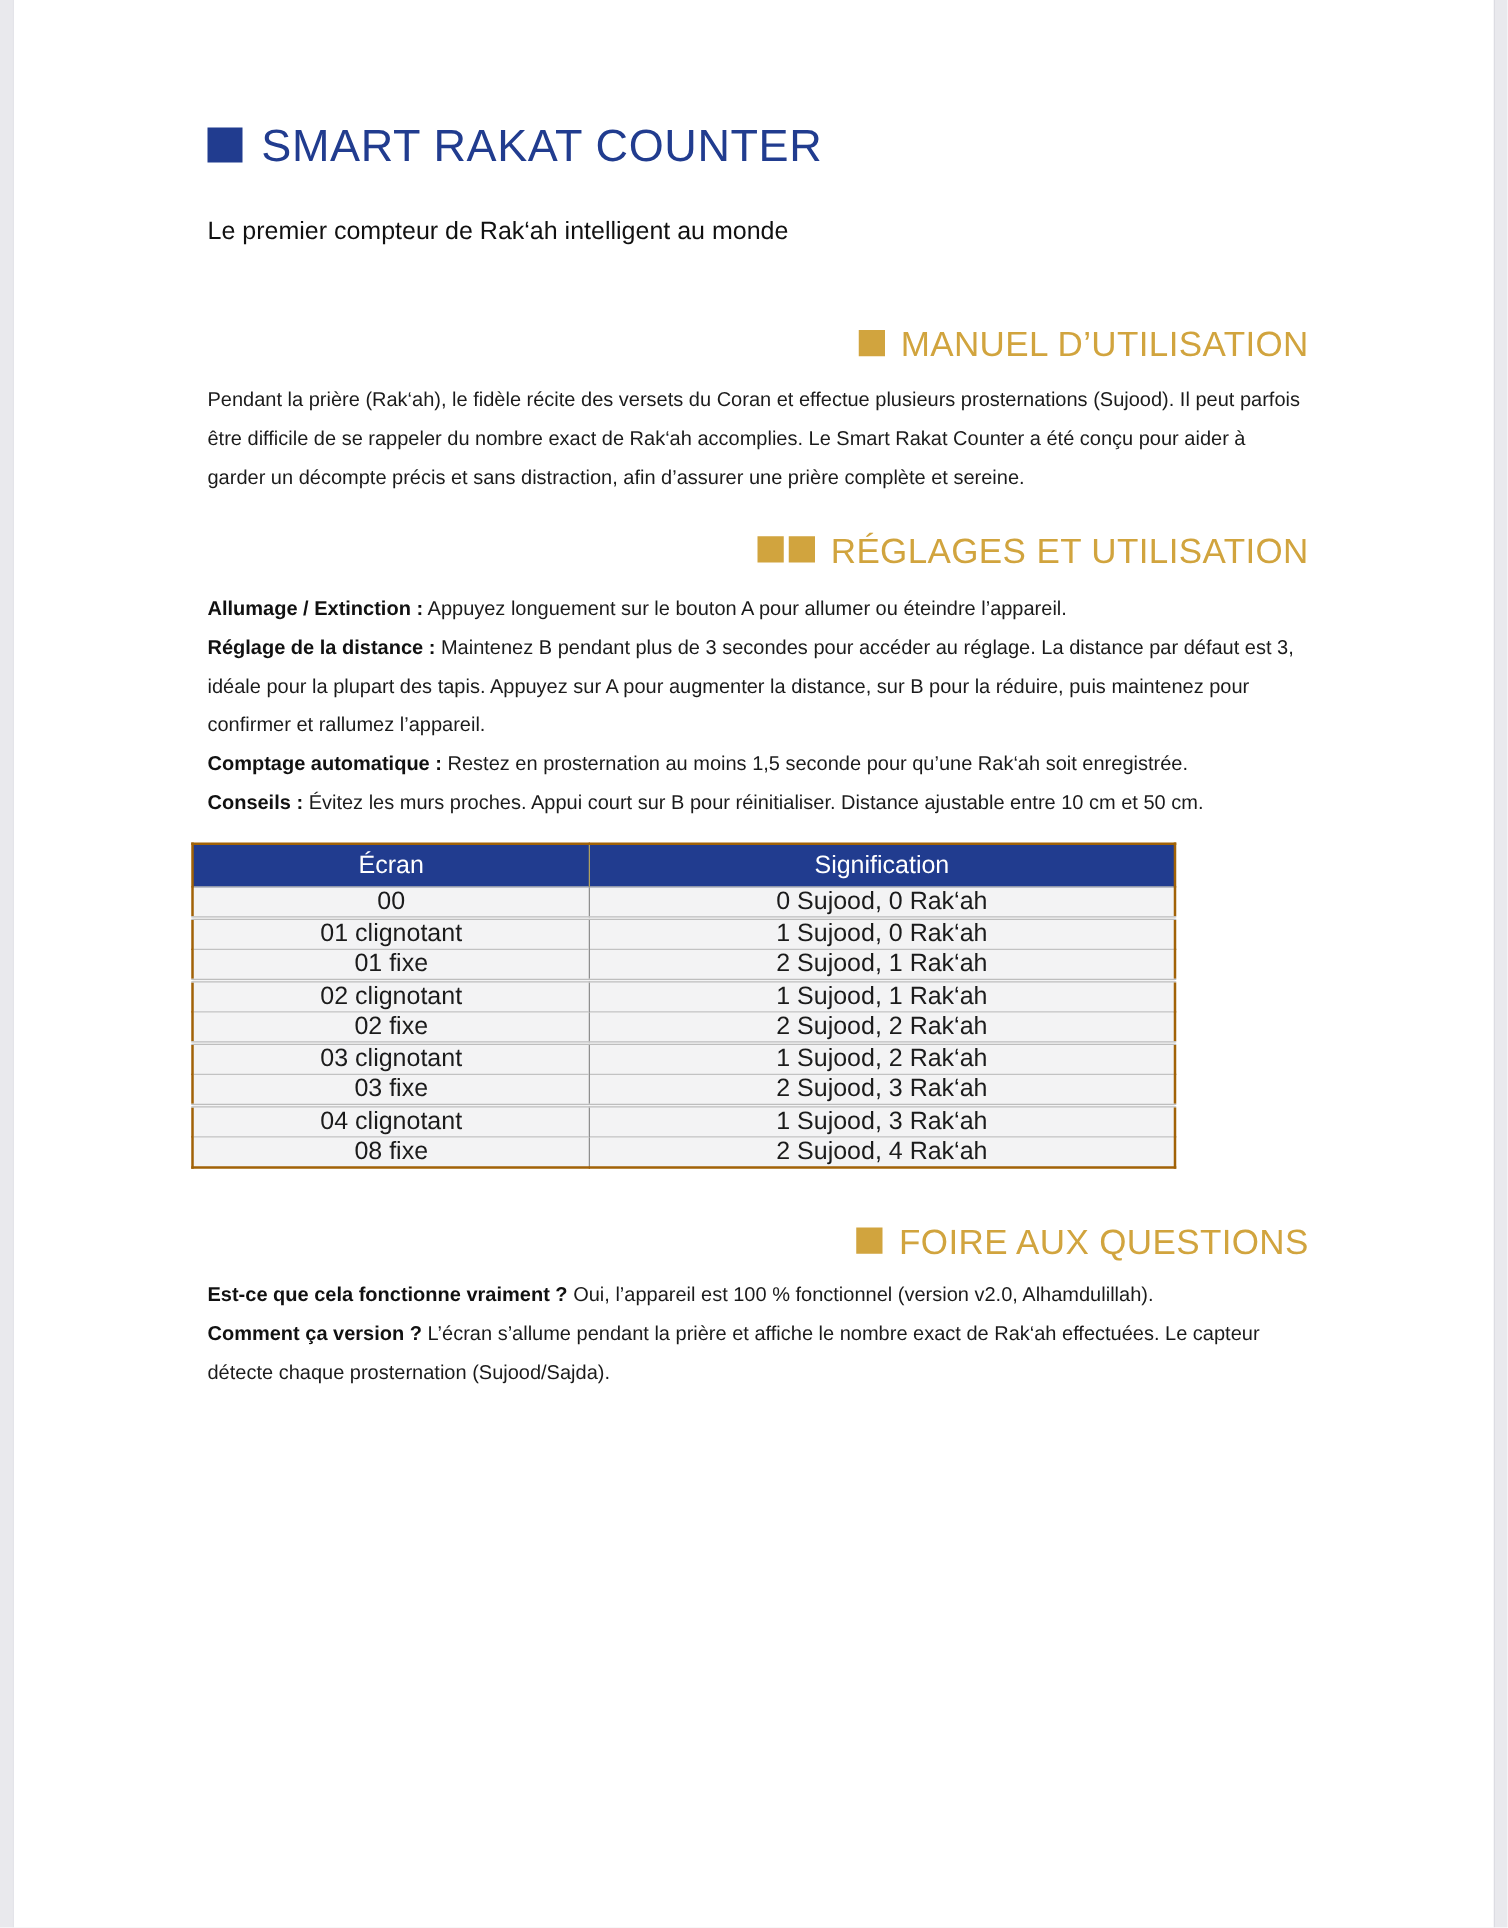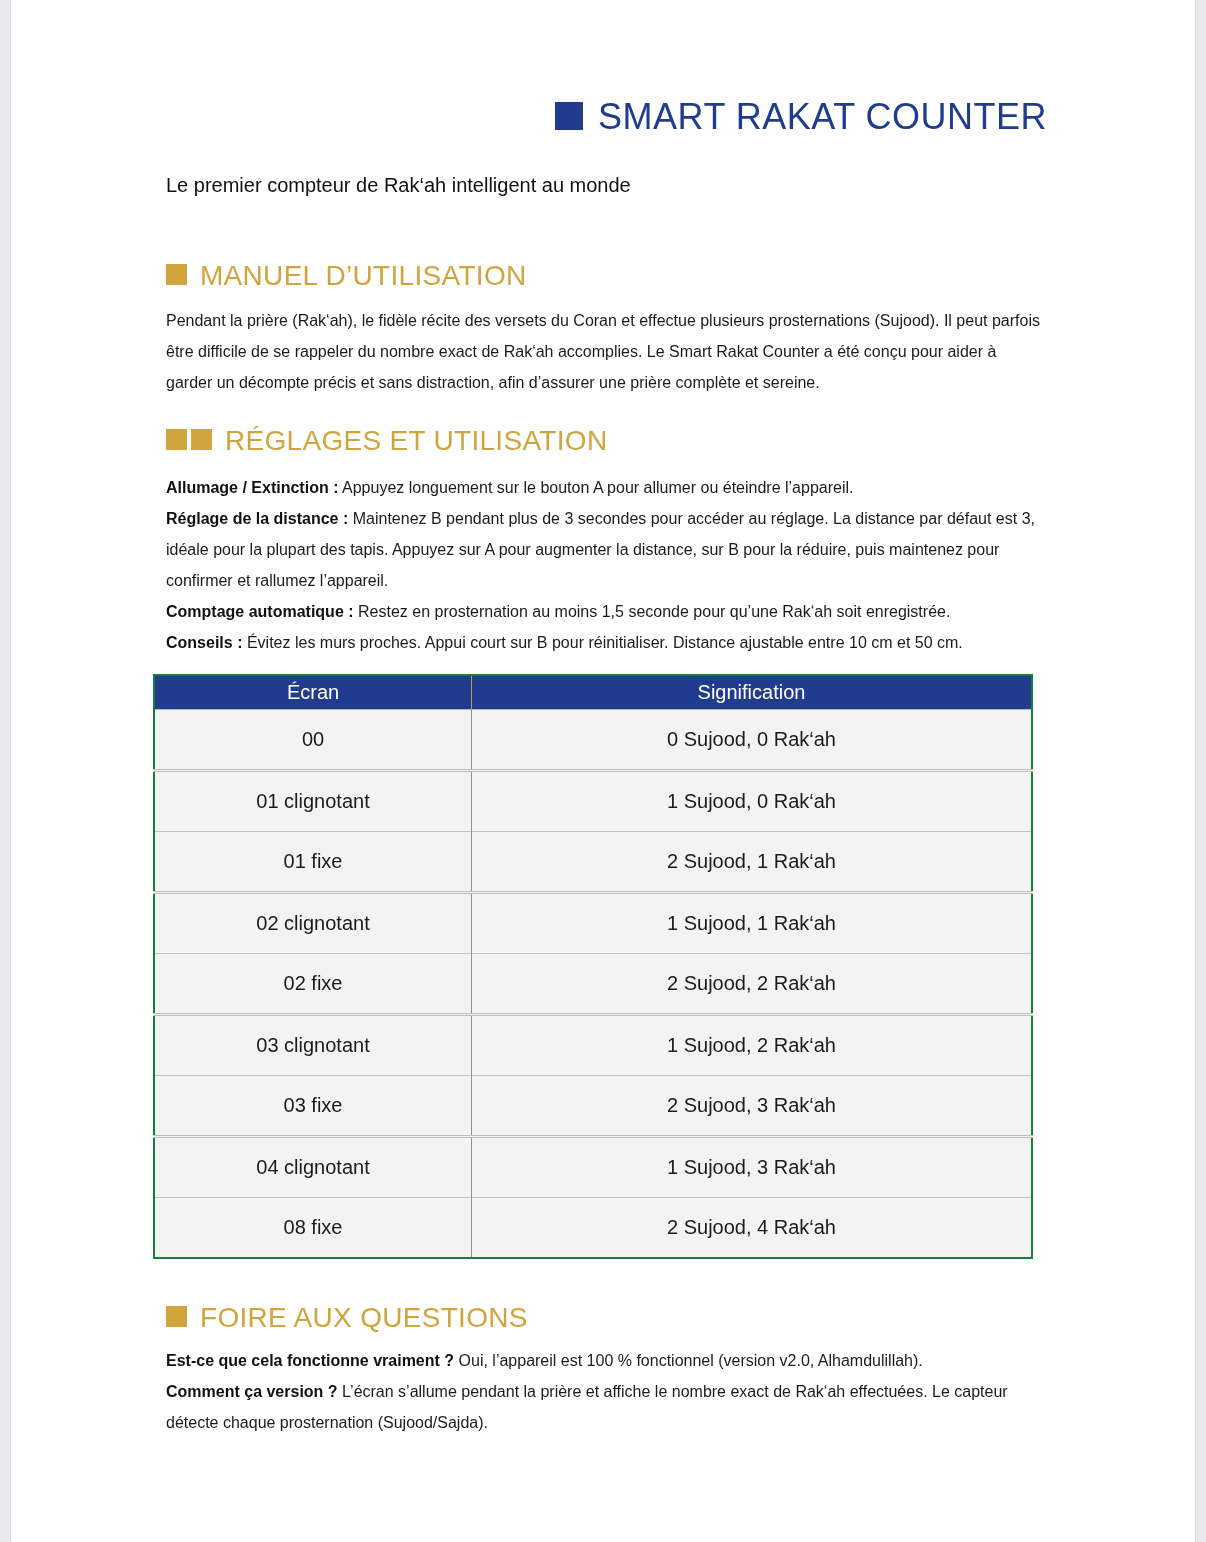--- a/index.html
+++ b/index.html
@@ -16,21 +16,21 @@
     min-height: 1542px;
     background: #ffffff;
     border-left: 1px solid #dcdce2;
     border-right: 1px solid #dcdce2;
     box-sizing: border-box;
     padding: 95px 148px 60px 155px;
   }
   
   h1.doc-title {
     margin: 0;
-    text-align: right;
+    text-align: left;
     font-size: 36px;
     line-height: 44px;
     font-weight: 400;
     color: #213c8f;
     letter-spacing: 0.5px;
   }
   .title-sq {
     display: inline-block;
     width: 28px; height: 28px;
     background: #213c8f;
@@ -45,20 +45,21 @@
     color: #111;
   }
   
   h2.sec {
     font-size: 28px;
     line-height: 34px;
     font-weight: 400;
     color: #d1a43e;
     margin: 0;
     letter-spacing: 0.3px;
+    text-align: right;
   }
   h2.sec .sq {
     display: inline-block;
     width: 21px; height: 21px;
     background: #d1a43e;
     margin-right: 13px;
   }
   h2.sec .sq.sq-first { margin-right: 4px; }
   #manual-heading { margin-top: 62px; }
   #settings-heading { margin-top: 26px; }
@@ -70,39 +71,39 @@
     line-height: 31px;
     margin: 12px 0 0 0;
     color: #1b1b1b;
   }
   p.lead-item { margin: 0; }
   p.lead-item.first { margin-top: 14px; }
   p.lead-item strong { font-weight: 700; color: #111; }
   
   table.lcd {
     margin: 16px 4px 0 -13px;
-    width: 880px;
+    width: 788px;
     border-collapse: collapse;
-    border: 2px solid #15803d;
+    border: 2px solid #a16207;
     table-layout: fixed;
   }
   table.lcd th {
     background: #213c8f;
     color: #ffffff;
     font-weight: 400;
     font-size: 20px;
     padding: 5px 8px;
     text-align: center;
   }
   table.lcd th:first-child { width: 300px; border-right: 1px solid #b0a05f; }
   table.lcd thead tr { border-bottom: 1px solid #b7b7b7; }
   table.lcd td {
     background: #f3f3f4;
     font-size: 20px;
-    padding: 18px 8px;
+    padding: 0 8px;
     text-align: center;
     color: #1b1b1b;
   }
   table.lcd td:first-child { border-right: 1px solid #8f8f8f; }
   table.lcd tbody tr { border-top: 1px solid #c2c2c2; }
   table.lcd tbody tr.grp { border-top: 3px double #bdbdbd; }
 </style>
 </head>
 <body>
 

